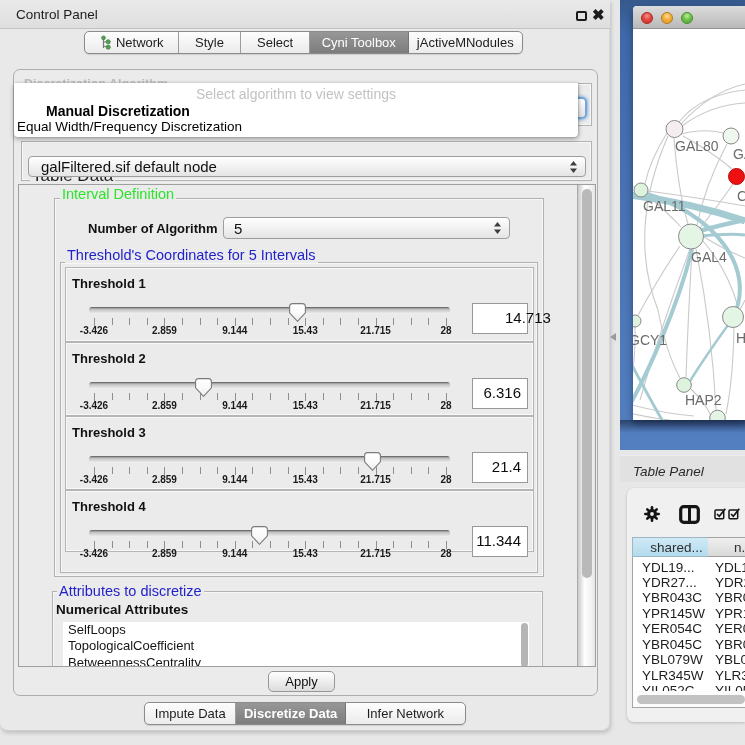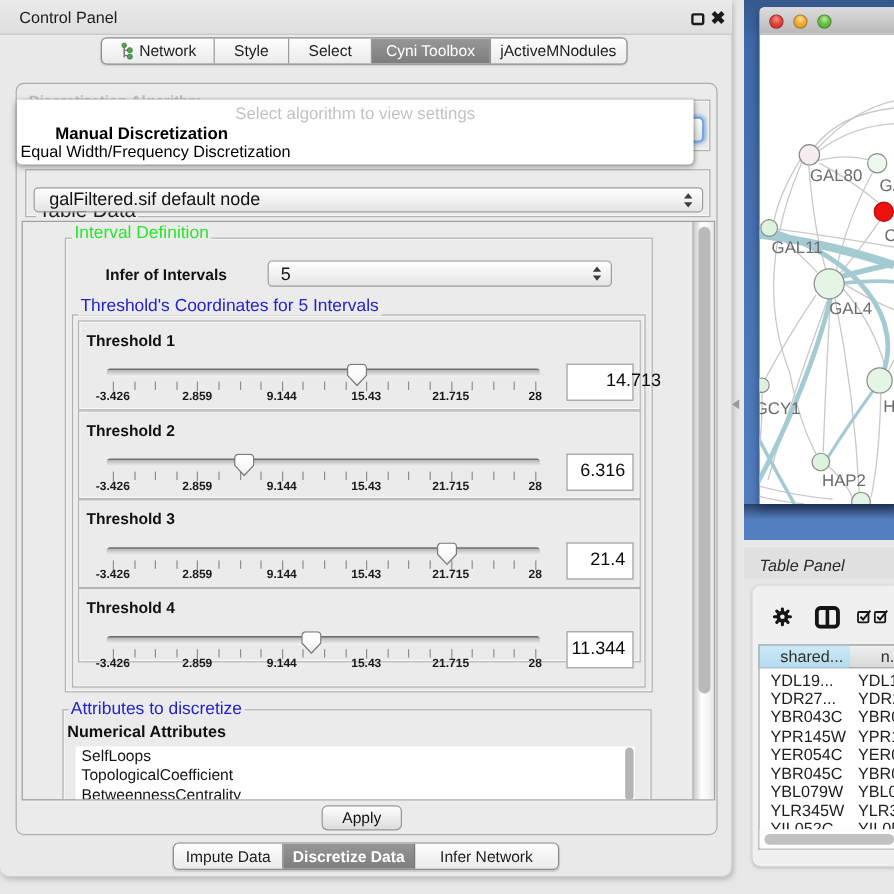--- a/index.html
+++ b/index.html
@@ -106,21 +106,21 @@
       <path d="M4.5 13 L8 8.6 L1 8.6 Z" fill="#3c3c3c"></path>
     </svg></div>
 <div class="abs" id="popup">
 <div class="r1">Select algorithm to view settings</div>
 <div class="r2">Manual Discretization</div>
 <div class="r3">Equal Width/Frequency Discretization</div>
 </div>
 <div class="abs" style="left:18px;top:184px;width:578px;height:483px;border:1px solid #9f9f9f;background:#ebebeb;overflow:hidden;">
 <div class="abs grp" style="left:35px;top:13px;width:490px;height:379px;"></div>
 <div class="abs gtitle" style="left:41px;top:2px;color:#2ce42c;">Interval Definition</div>
-<div class="abs" style="left:69px;top:36px;font-size:13px;font-weight:bold;color:#111;">Infer of Intervals</div>
+<div class="abs" style="left:69px;top:36px;font-size:13px;font-weight:bold;color:#111;">Number of Algorithm</div>
 <div class="abs combo" style="left:204px;top:32px;width:287px;height:22px;padding-left:10px;">5<svg class="updn" width="9" height="14" viewBox="0 0 9 14">
         <path d="M4.5 1 L8 5.4 L1 5.4 Z" fill="#3c3c3c"></path>
         <path d="M4.5 13 L8 8.6 L1 8.6 Z" fill="#3c3c3c"></path>
       </svg></div>
 <div class="abs grp" style="left:41px;top:77px;width:478px;height:311px;"></div>
 <div class="abs gtitle" style="left:46px;top:63px;color:#2222cc;">Threshold's Coordinates for 5 Intervals</div>
 <div class="thpanel" style="top:82px;height:75px;">
 <div class="thtitle">Threshold 1</div>
 <div class="track" style="top:38.5px;"></div>
 <div class="tick" style="left:28.00px;top:50px;height:8px;"></div>

